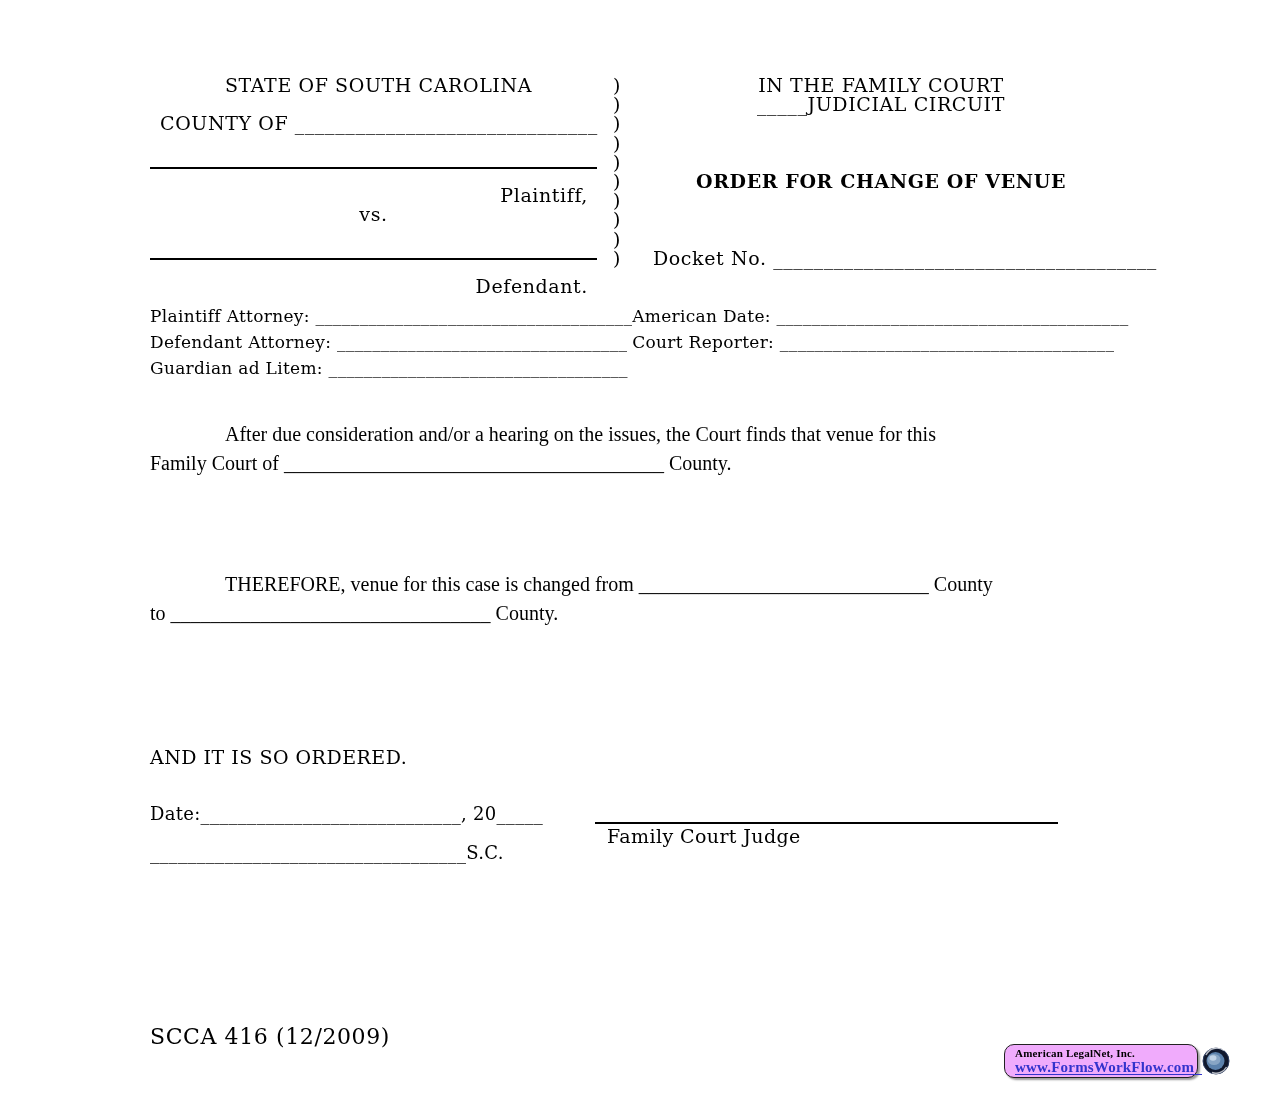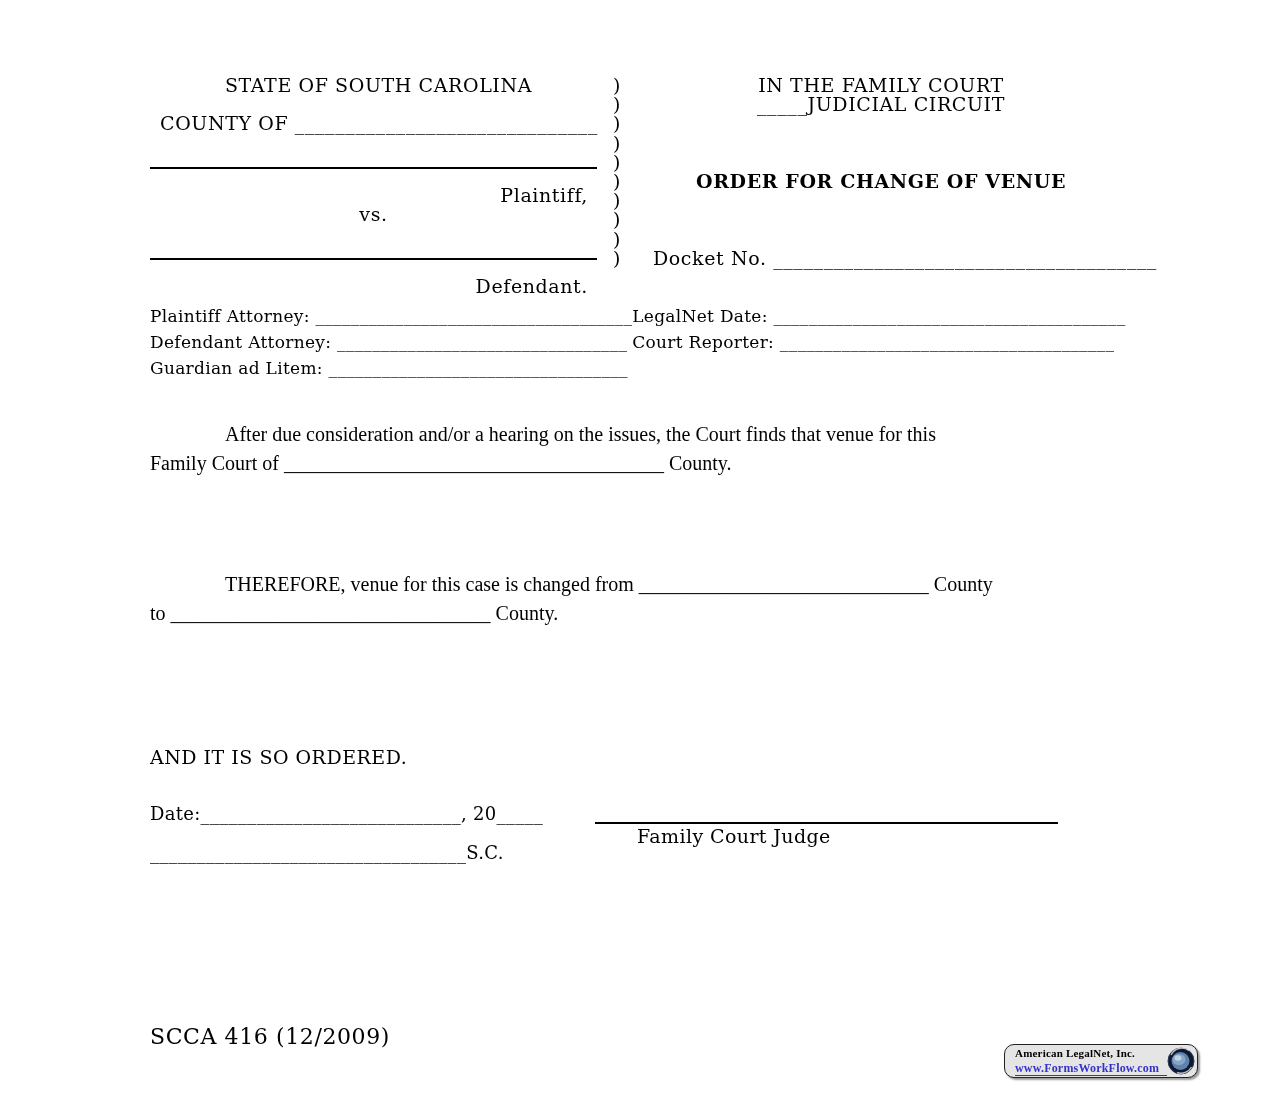--- a/index.html
+++ b/index.html
@@ -57,51 +57,51 @@
   .para .line { height: 28.7px; line-height: 28.7px; white-space: nowrap; }
   .indent { padding-left: 75px; }
   #para1 { top: 420px; }
   #para2 { top: 534px; margin-top: 36px; }
 
   
   .ordered { position: absolute; left: 150px; top: 746px; font-size: 19px; letter-spacing: 0.5px; }
   .date-line { position: absolute; left: 150px; top: 803px; font-size: 18px; letter-spacing: 0.3px; white-space: nowrap; }
   .sc-line   { position: absolute; left: 150px; top: 842px; font-size: 18px; letter-spacing: 0.3px; white-space: nowrap; }
   .sig-rule  { position: absolute; left: 595px; top: 822px; width: 463px; border-top: 2px solid #000; height: 0; }
-  .judge-label { position: absolute; left: 637px; top: 825px; font-size: 19px; letter-spacing: 0.4px; }
+  .judge-label { position: absolute; left: 607px; top: 825px; font-size: 19px; letter-spacing: 0.4px; }
 
   
   .form-number { position: absolute; left: 150px; top: 1024px; font-size: 22px; letter-spacing: 0.6px; }
 
   .legalnet-badge {
     position: absolute;
     left: 1004px; top: 1044px;
     width: 194px; height: 34px;
     border: 1.5px solid #222;
     border-radius: 10px;
     box-shadow: 2px 2px 2px #9a9a9a;
-    background: #e5e5e5;
+    background: #f0abfc;
     display: flex;
     align-items: center;
     padding: 2px 4px 2px 10px;
     box-sizing: border-box;
   }
   .badge-text { flex: 1; line-height: 13px; }
   .badge-company {
     font-family: "Liberation Serif", serif;
     font-weight: bold;
     font-size: 11px;
     letter-spacing: 0.2px;
     color: #000;
     white-space: nowrap;
   }
   .badge-link {
     font-family: "Liberation Serif", serif;
     font-weight: bold;
-    font-size: 12px;
+    font-size: 15px;
     letter-spacing: 0.2px;
     text-decoration: none;
     border-bottom: 1px solid;
     padding-right: 8px;
     white-space: nowrap;
     display: inline-block;
   }
   .badge-globe { width: 28px; height: 28px; flex: 0 0 auto; }
 </style>
 </head>
@@ -154,21 +154,21 @@
     </div>
   </section>
 
   <section class="case-info">
     <div class="ci-left">
       <div class="ci-row">Plaintiff Attorney: ____________________________________</div>
       <div class="ci-row">Defendant Attorney: _________________________________</div>
       <div class="ci-row">Guardian ad Litem: __________________________________</div>
     </div>
     <div class="ci-right">
-      <div class="ci-row">LegalNet Date: ________________________________________</div>
+      <div class="ci-row">American Date: ________________________________________</div>
       <div class="ci-row">Court Reporter: ______________________________________</div>
     </div>
   </section>
 
   <section id="para1" class="para fn">
     <div class="line indent">After due consideration and/or a hearing on the issues, the Court finds that venue for this</div>
     <div class="line">Family Court of ______________________________________ County.</div>
   </section>
 
   <section id="para2" class="para fn">

